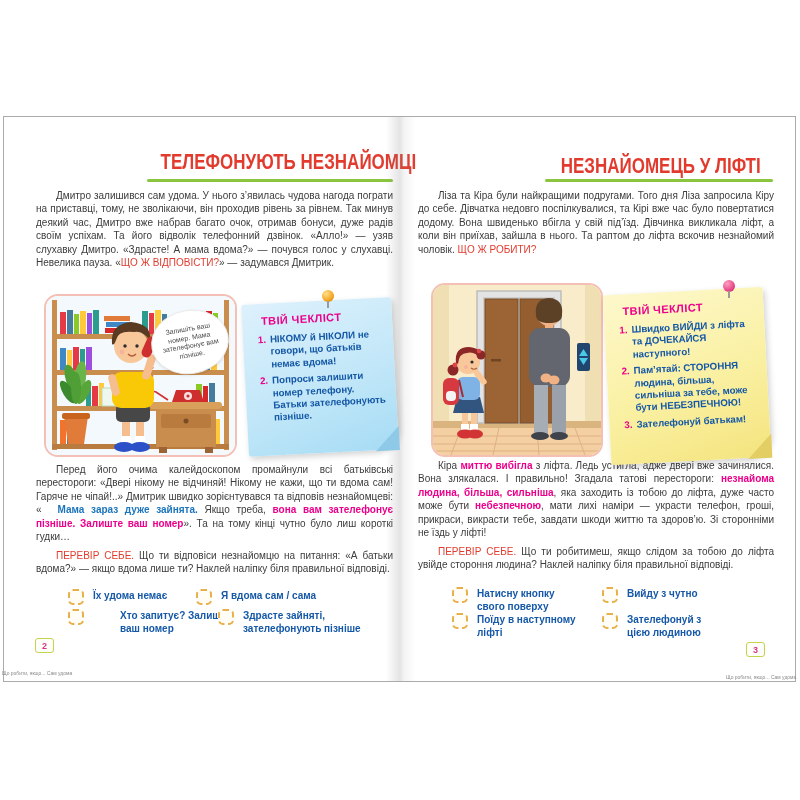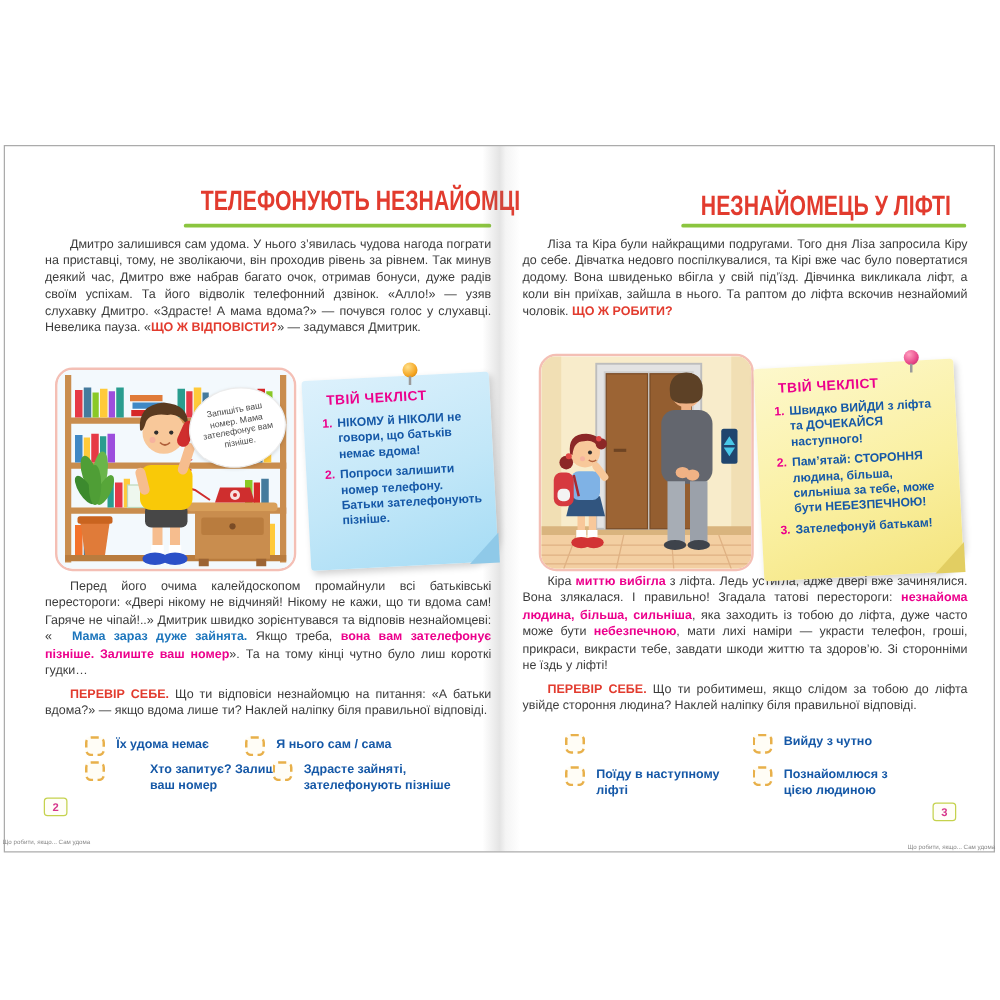--- a/index.html
+++ b/index.html
@@ -11,21 +11,21 @@
   .frame{position:absolute;left:3px;top:116px;width:793px;height:566px;
     border:1px solid #ababab;background:#fff;box-sizing:border-box;}
   .gutter{position:absolute;left:386px;top:117px;width:30px;height:564px;pointer-events:none;
     background:linear-gradient(90deg,rgba(120,120,120,0) 0%,rgba(120,120,120,0.20) 46%,rgba(150,150,150,0.10) 62%,rgba(120,120,120,0) 100%);}
   .page-title{position:absolute;color:#e23b2e;font-weight:bold;font-size:20px;
     text-align:center;white-space:nowrap;}
   .title-inner{display:inline-block;transform:scale(0.85,1.12);transform-origin:center;letter-spacing:0px;}
   .title-underline{position:absolute;height:3px;background:#8bc53f;border-radius:2px;}
   .body-text{position:absolute;font-size:10px;line-height:13.4px;color:#3c3c3c;
     text-align:justify;text-indent:20px;margin:0;}
-  .seg-red{color:#e23b2e;font-weight:bold;}
+  .seg-red{color:#e23b2e;font-weight:normal;}
   .seg-pink{color:#ec008c;font-weight:bold;}
   .seg-blue{color:#1c75bc;font-weight:bold;margin-left:16px;}
   .illu{position:absolute;border:2px solid #f4bfb5;border-radius:14px;overflow:hidden;background:#fff;box-sizing:border-box;}
   .illu svg{display:block;}
   .bubble{position:absolute;background:#fff;border:1px solid #ececec;border-radius:50%;
     transform:rotate(-10deg);display:flex;align-items:center;justify-content:center;
     text-align:center;font-size:7px;line-height:8.5px;color:#4c4c4c;padding:7px;box-sizing:border-box;
     box-shadow:0 1px 3px rgba(0,0,0,0.12);z-index:4;}
   .bubble::before{content:"";position:absolute;left:-4px;bottom:14px;width:0;height:0;
     border:6px solid transparent;border-right:9px solid #fff;transform:rotate(25deg);}
@@ -201,21 +201,21 @@
 
 <p class="body-text" style="left:36px;top:463px;width:357px;"><span>Перед його очима калейдоскопом промайнули всі батьківські перестороги: «Двері нікому не відчиняй! Нікому не кажи, що ти вдома сам! Гаряче не чіпай!..» Дмитрик швидко зорієнтувався та відповів незнайомцеві: «</span><span class="seg-blue">Мама зараз дуже зайнята.</span><span> Якщо треба, </span><span class="seg-pink">вона вам зателефонує пізніше. Залиште ваш номер</span><span>». Та на тому кінці чутно було лиш короткі гудки…</span></p>
 <p class="body-text" style="left:36px;top:549px;width:357px;"><span class="seg-red">ПЕРЕВІР СЕБЕ. </span><span>Що ти відповіси незнайомцю на питання: «А батьки вдома?» — якщо вдома лише ти? Наклей наліпку біля правильної відповіді.</span></p>
 
 <div class="answer single" style="left:68px;top:589px;">
   <div class="sticker-box"></div>
   <div class="answer-label" style="width:110px;">Їх удома немає</div>
 </div>
 <div class="answer single" style="left:196px;top:589px;">
   <div class="sticker-box"></div>
-  <div class="answer-label" style="width:130px;">Я нього сам / сама</div>
+  <div class="answer-label" style="width:130px;">Я вдома сам / сама</div>
 </div>
 <div class="answer" style="left:68px;top:609px;gap:36px;">
   <div class="sticker-box"></div>
   <div class="answer-label" style="width:125px;">Хто запитує? Залиште ваш номер</div>
 </div>
 <div class="answer" style="left:218px;top:609px;">
   <div class="sticker-box"></div>
   <div class="answer-label" style="width:140px;">Здрасте зайняті, зателефонують пізніше</div>
 </div>
 
@@ -305,31 +305,32 @@
     <span class="note-num">3.</span>
     <span>Зателефонуй батькам!</span>
   </div>
 </div>
 
 <p class="body-text" style="left:418px;top:459px;width:356px;"><span>Кіра </span><span class="seg-pink">миттю вибігла</span><span> з ліфта. Ледь устигла, адже двері вже зачинялися. Вона злякалася. І правильно! Згадала татові перестороги: </span><span class="seg-pink">незнайома людина, більша, сильніша</span><span>, яка заходить із тобою до ліфта, дуже часто може бути </span><span class="seg-pink">небезпечною</span><span>, мати лихі наміри — украсти телефон, гроші, прикраси, викрасти тебе, завдати шкоди життю та здоров’ю. Зі сторонніми не їздь у ліфті!</span></p>
 <p class="body-text" style="left:418px;top:545px;width:356px;"><span class="seg-red">ПЕРЕВІР СЕБЕ. </span><span>Що ти робитимеш, якщо слідом за тобою до ліфта увійде стороння людина? Наклей наліпку біля правильної відповіді.</span></p>
 
 <div class="answer" style="left:452px;top:587px;">
   <div class="sticker-box"></div>
+  <div class="answer-label" style="width:100px;">Натисну кнопку свого поверху</div>
 </div>
 <div class="answer single" style="left:602px;top:587px;">
   <div class="sticker-box"></div>
   <div class="answer-label" style="width:110px;">Вийду з чутно</div>
 </div>
 <div class="answer" style="left:452px;top:613px;">
   <div class="sticker-box"></div>
   <div class="answer-label" style="width:122px;">Поїду в наступному ліфті</div>
 </div>
 <div class="answer" style="left:602px;top:613px;">
   <div class="sticker-box"></div>
-  <div class="answer-label" style="width:100px;">Познайомлюся з цією людиною</div>
+  <div class="answer-label" style="width:100px;">Зателефонуй з цією людиною</div>
 </div>
 
 <div class="page-num" style="left:746px;top:642px;">3</div>
 
 <div class="gutter"></div>
 <div class="microtext" style="left:2px;top:671px;">Що робити, якщо... Сам удома</div>
 <div class="microtext mright" style="right:4px;top:675px;">Що робити, якщо... Сам удома</div>
 
 </body></html>

